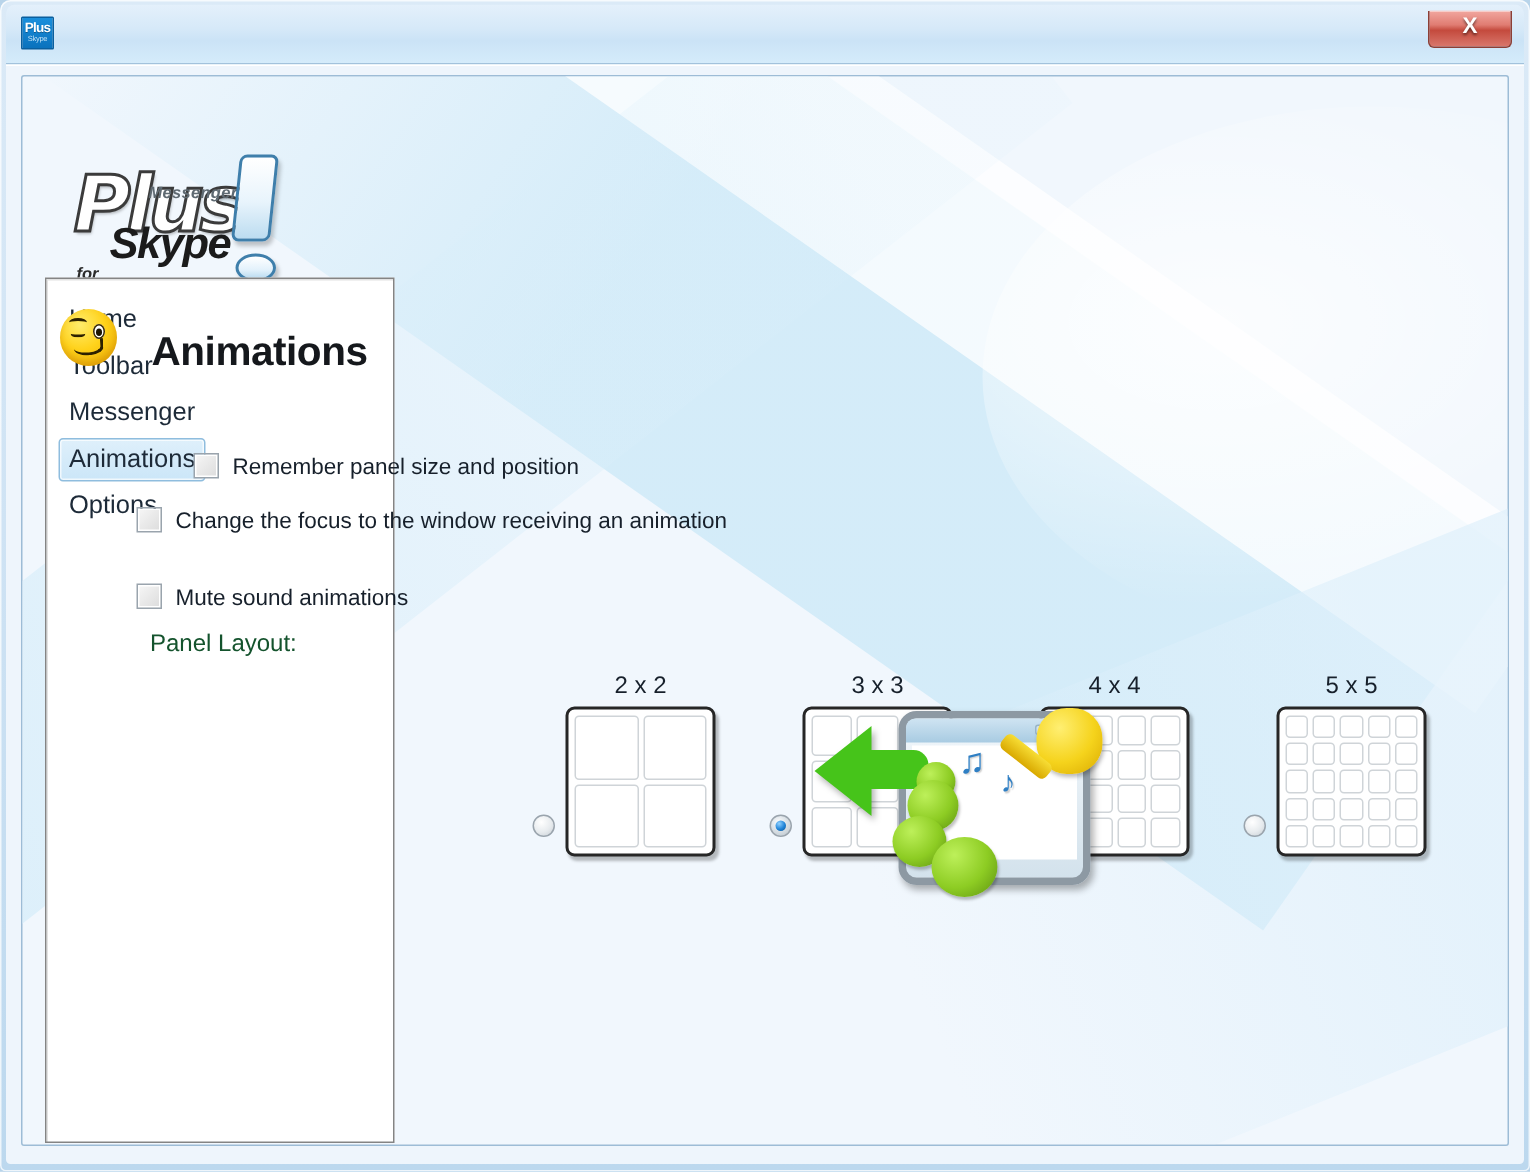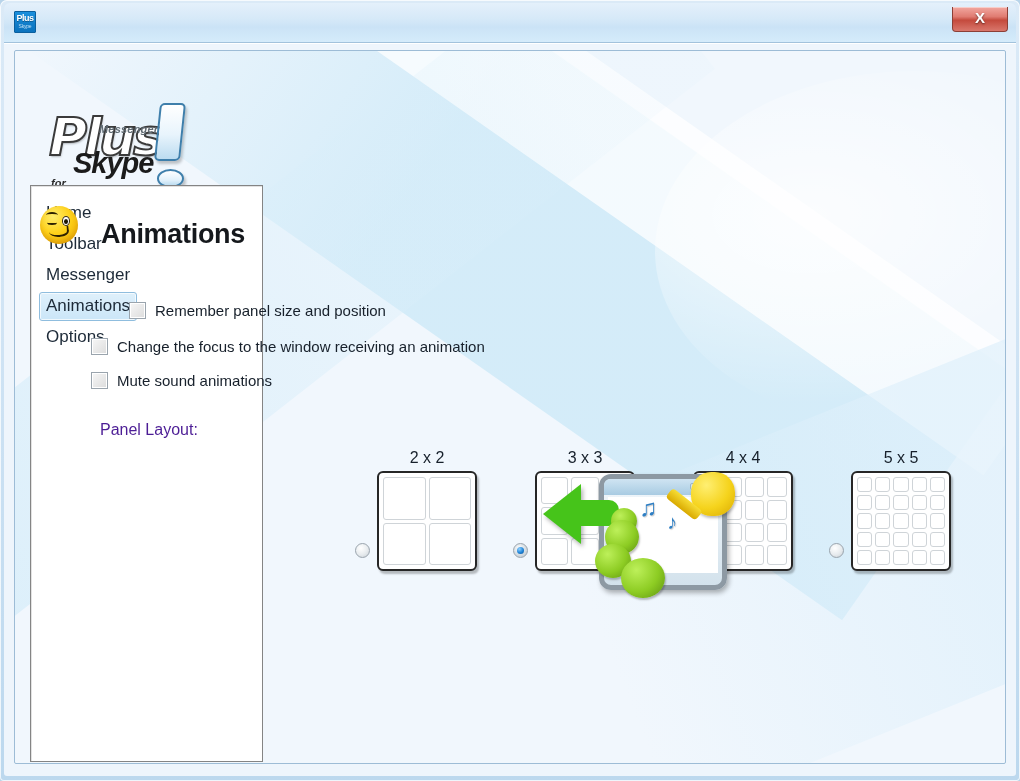--- a/index.html
+++ b/index.html
@@ -254,26 +254,26 @@
   }
   .cbrow .box {
     display:inline-block; vertical-align:-3px;
     width:17px; height:17px; margin-right:9px;
     background: linear-gradient(135deg,#f7f7f7 0%,#e8e8e8 55%,#dcdcdc 100%);
     border:1px solid #9aa4ad;
     box-shadow: inset 0 0 0 1px #ffffff;
   }
   #cb0 { top: 251px; padding-left: 38px; }
   #cb1 { top: 287px; }
-  #cb2 { top: 321px; }
+  #cb2 { top: 338px; }
 
   
   #panel-layout-label {
     position:absolute; left:85px; top:370px;
-    font-size:16px; color:#4c1d95;
+    font-size:16px; color:#14532d;
   }
   .layout-opt { position:absolute; top:420px; }
   .layout-opt .radio {
     position:absolute; left:0; top:72px;
     width:15px; height:15px; border-radius:50%;
     background: radial-gradient(circle at 38% 32%, #ffffff 0%, #e7ebee 55%, #c7ced4 100%);
     border:1px solid #9aa4ad;
     cursor:pointer;
   }
   .layout-opt.sel .radio {

